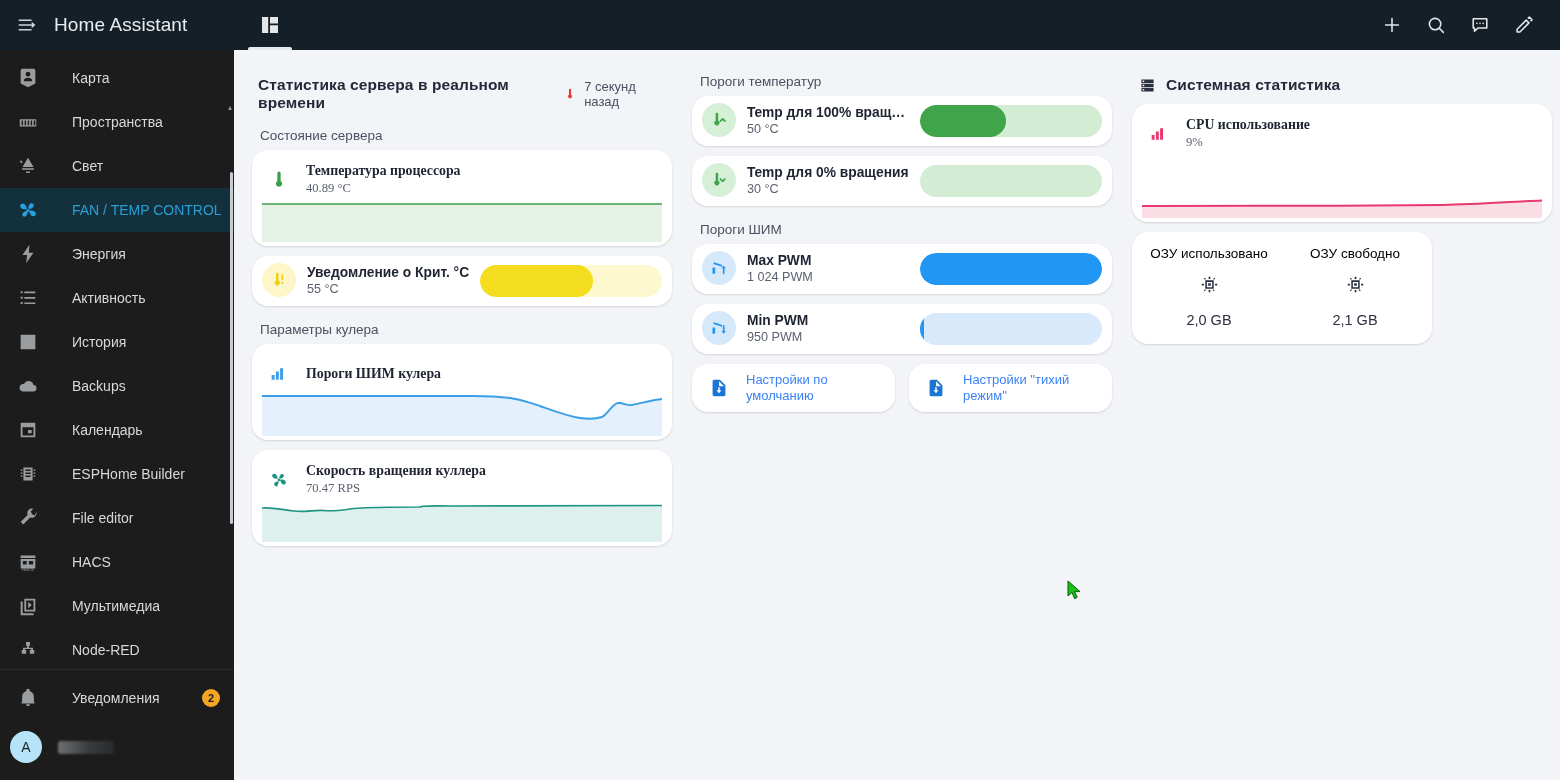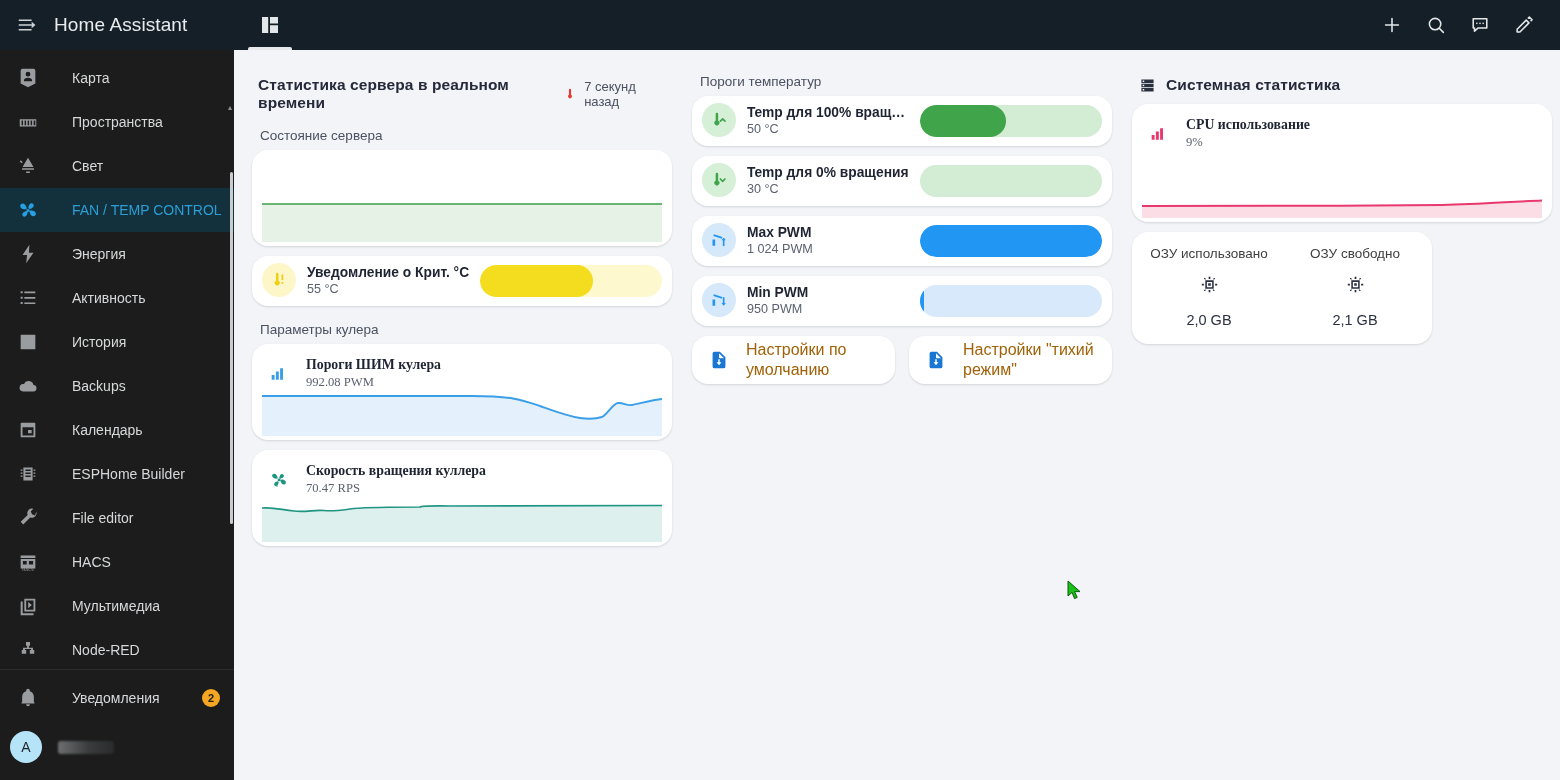--- a/index.html
+++ b/index.html
@@ -147,26 +147,26 @@
   .bar-fill { position: absolute; left: 0; top: 0; bottom: 0; border-radius: 16px; }
 
   
   .btn-row { display: flex; gap: 14px; margin: 4px 2px 0 2px; }
   .btn-card {
     flex: 1 1 0; background: #fff; border-radius: 16px;
     box-shadow: 0 1px 2px rgba(16,24,40,.09), 0 1px 3px rgba(16,24,40,.05);
     display: flex; align-items: center; gap: 12px; padding: 11px 12px; height: 48px;
     cursor: pointer;
   }
-  .btn-label { font-size: 16px; color: #a16207; line-height: 1.25; }
+  .btn-label { font-size: 13px; color: #3b82f6; line-height: 1.25; }
 
   
   .ram-card { display: flex; padding: 14px 4px 16px 4px; margin-right: 122px; }
   .ram-cell { flex: 1 1 0; display: flex; flex-direction: column; align-items: center; gap: 13px; }
-  .ram-title { font-size: 13.5px; color: #404040; }
+  .ram-title { font-size: 13.5px; color: #000000; }
   .ram-val { font-size: 14.5px; color: #2b3040; }
 
   .cursor { position: absolute; left: 833px; top: 530px; width: 16px; height: 22px; pointer-events: none; }
 </style>
 </head>
 <body>
 
 <div id="app">
 
   <aside class="sidebar">
@@ -378,20 +378,31 @@
                     <path fill="#e53935" d="M13.8 13.1V4.6a1.8 1.8 0 1 0-3.6 0v8.5a3.4 3.4 0 1 0 3.6 0z"></path>
                   </svg>
               </span>
               <span>7 секунд назад</span>
             </span>
           </div>
 
           <div class="grp-label">Состояние сервера</div>
 
           <div class="card graph-card">
+            <div class="card-row">
+              <span class="ico-plain">
+                <svg width="22" height="24" viewBox="0 0 24 24">
+                    <path fill="#3d9e48" d="M13.8 13.1V4.6a1.8 1.8 0 1 0-3.6 0v8.5a3.4 3.4 0 1 0 3.6 0z"></path>
+                  </svg>
+              </span>
+              <div class="card-texts">
+                <div class="card-name">Температура процессора</div>
+                <div class="card-val">40.89 °C</div>
+              </div>
+            </div>
             <div class="spark">
               <svg viewBox="0 0 400 52" preserveAspectRatio="none">
                 <path d="M0,10 L400,10 L400,48 L0,48 Z" fill="#e6f2e6"></path>
                 <path d="M0,10 L400,10" fill="none" stroke="#3d9e48" stroke-width="1.6"></path>
               </svg>
             </div>
           </div>
 
           <div class="card bar-card">
             <div class="bar-left">
@@ -416,21 +427,20 @@
 
           <div class="card graph-card">
             <div class="card-row">
               <span class="ico-plain">
                 <svg width="22" height="22" viewBox="0 0 24 24">
                     <path fill="#3a9fe8" d="M4 18.2V13h3.2v5.2H4zm4.6 0V9.4h3.2v8.8H8.6zm4.6 0V5.8h3.2v12.4h-3.2z"></path>
                   </svg>
               </span>
               <div class="card-texts">
                 <div class="card-name">Пороги ШИМ кулера</div>
-                <div class="card-val">992.08 PWM</div>
               </div>
             </div>
             <div class="spark">
               <svg viewBox="0 0 400 52" preserveAspectRatio="none">
                 <path d="M0,8 L210,8 C250,8 260,12 278,18 C292,23 305,28 318,30 C328,31.5 334,31 340,29 C346,26 350,16 356,15 C362,14.5 364,18 370,17 C378,15.5 390,12 400,11 L400,48 L0,48 Z" fill="#e4f1fc"></path>
                 <path d="M0,8 L210,8 C250,8 260,12 278,18 C292,23 305,28 318,30 C328,31.5 334,31 340,29 C346,26 350,16 356,15 C362,14.5 364,18 370,17 C378,15.5 390,12 400,11" fill="none" stroke="#3a9fe8" stroke-width="1.9"></path>
               </svg>
             </div>
           </div>
 
@@ -489,20 +499,21 @@
               <div class="card-texts">
                 <div class="card-name">Temp для 0% вращения</div>
                 <div class="card-val">30 °C</div>
               </div>
             </div>
             <div class="bar-track" style="background:#d3ecd4;">
               <div class="bar-fill" style="width:0%;background:#3fa44a;"></div>
             </div>
           </div>
 
+          <div class="grp-label" style="margin-top:4px;">Пороги ШИМ</div>
 
           <div class="card bar-card">
             <div class="bar-left">
               <span class="ico-circle" style="background:#d5e9fb;">
                 <svg width="20" height="20" viewBox="0 0 24 24">
                     <path fill="#2196f3" d="M4.2 11.5h3.2v7.5H4.2v-7.5zM5.8 5.2 16 8.4l-.5 2L5.3 7.3l.5-2.1z"></path>
                     <path fill="none" stroke="#2196f3" stroke-width="2" stroke-linecap="round" d="M17.6 18.6V11"></path>
                     <path fill="#2196f3" d="m17.6 9.2 2.6 3.1h-5.2l2.6-3.1z"></path>
                   </svg>
               </span>

